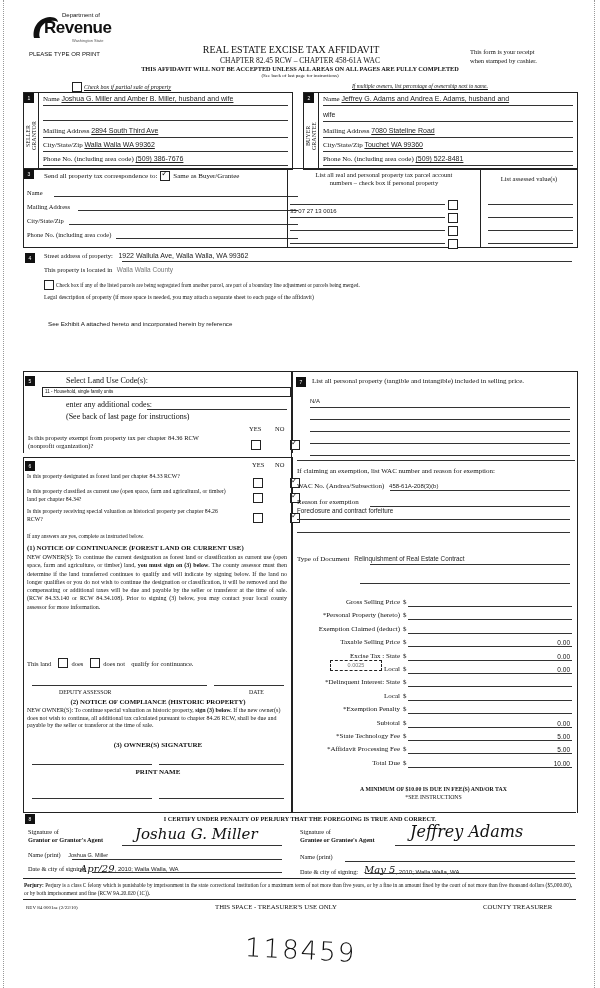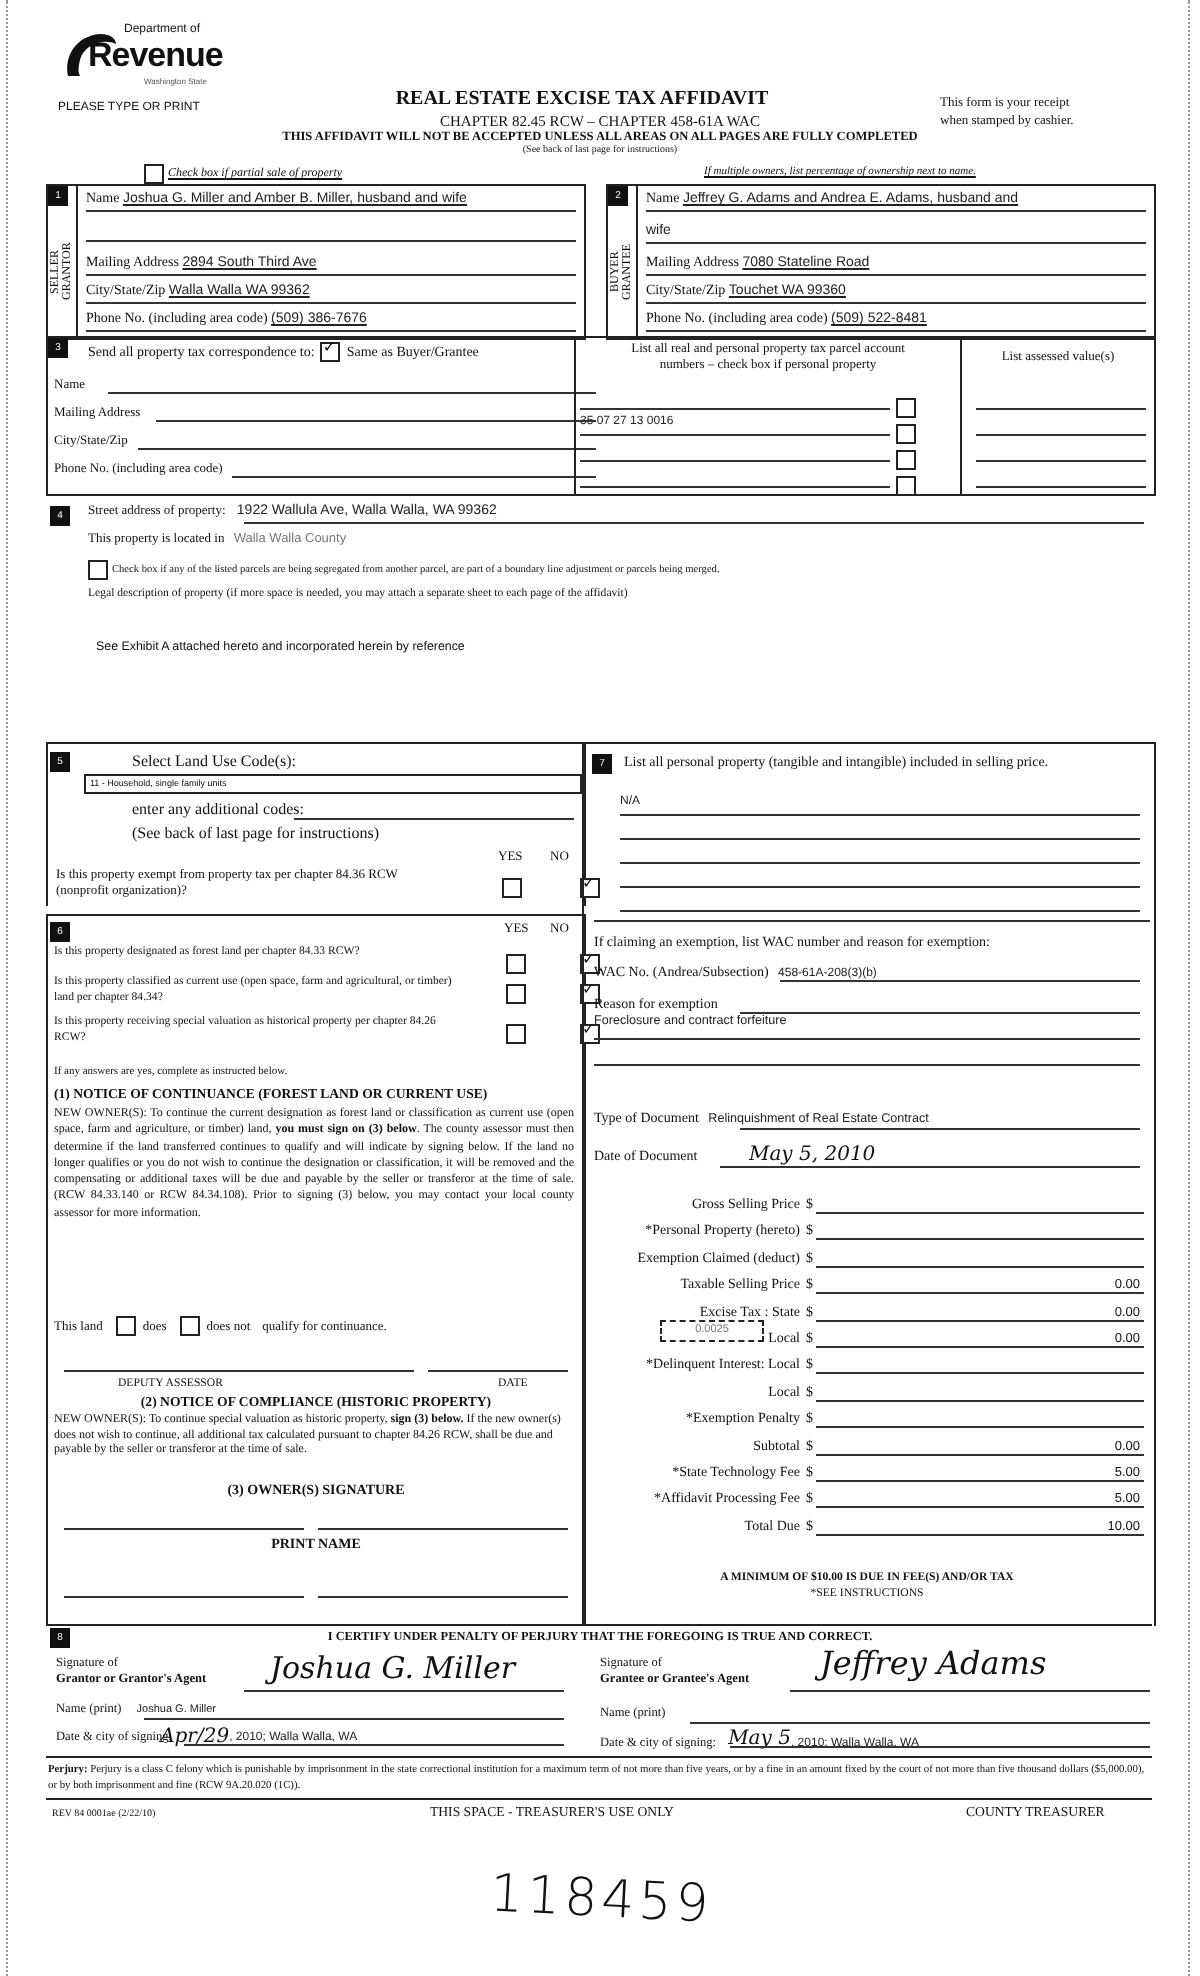--- a/index.html
+++ b/index.html
@@ -31,21 +31,21 @@
 
 <div class="abs" style="left:30px;top:10px;width:90px;height:40px;">
   <svg width="30" height="26" viewBox="0 0 30 26" style="position:absolute;left:0;top:4px;">
     <path d="M4 24 C2 14 8 4 20 3 C26 3 28 6 28 8 C22 5 12 8 10 16 C9 20 9 22 10 24 Z" fill="#111"></path>
   </svg>
   <div class="abs sans" style="left:32px;top:2px;font-size:6px;">Department of</div>
   <div class="abs sans" style="left:14px;top:8px;font-size:17px;font-weight:bold;letter-spacing:-0.5px;">Revenue</div>
   <div class="abs sans" style="left:42px;top:28px;font-size:4px;color:#555;">Washington State</div>
 </div>
 <div class="abs sans" style="left:29px;top:51px;font-size:6px;">PLEASE TYPE OR PRINT</div>
-<div class="abs" style="left:0;top:44px;width:582px;text-align:center;font-size:10px;font-weight:bold;">REAL ESTATE EXCISE TAX AFFIDAVIT</div>
+<div class="abs" style="left:0;top:44px;width:582px;text-align:center;font-size:10px;font-weight:normal;">REAL ESTATE EXCISE TAX AFFIDAVIT</div>
 <div class="abs" style="left:0;top:56px;width:600px;text-align:center;font-size:7.5px;">CHAPTER 82.45 RCW – CHAPTER 458-61A WAC</div>
 <div class="abs" style="left:0;top:65px;width:600px;text-align:center;font-size:6.3px;font-weight:bold;">THIS AFFIDAVIT WILL NOT BE ACCEPTED UNLESS ALL AREAS ON ALL PAGES ARE FULLY COMPLETED</div>
 <div class="abs" style="left:0;top:73px;width:600px;text-align:center;font-size:5px;">(See back of last page for instructions)</div>
 <div class="abs" style="left:470px;top:48px;font-size:6.5px;">This form is your receipt</div>
 <div class="abs" style="left:470px;top:57px;font-size:6.5px;">when stamped by cashier.</div>
 
 <div class="abs" style="left:72px;top:82px;font-size:6px;display:flex;align-items:center;">
   <span class="cb" id="cb-partial"></span>
   <span style="font-style:italic;text-decoration:underline;margin-left:2px;">Check box if partial sale of property</span>
 </div>
@@ -260,24 +260,20 @@
   <div class="abs ln" style="left:78px;top:134px;width:200px;"></div>
   <div class="abs fill" style="left:5px;top:135px;font-size:6.3px;">Foreclosure and contract forfeiture</div>
   <div class="abs ln" style="left:5px;top:147px;width:273px;"></div>
   <div class="abs ln" style="left:5px;top:160px;width:273px;"></div>
 
   <div class="abs t7" style="left:5px;top:183px;width:275px;">
     <span>Type of Document</span>
     <span class="fill" style="font-size:6.3px;margin-left:3px;">Relinquishment of Real Estate Contract</span>
   </div>
   <div class="abs ln" style="left:78px;top:192px;width:200px;"></div>
-  <div class="abs t7" style="left:5px;top:200px;width:275px;">
-    <span>Date of Document</span>
-    <span class="hand" style="font-size:10px;margin-left:24px;">May 5, 2010</span>
-  </div>
   <div class="abs ln" style="left:68px;top:211px;width:210px;"></div>
 </div>
 
 <div id="fee-rows">
     <div class="fee-row" style="top: 596px;">
       <span class="lbl">Gross Selling Price</span>
       <span class="dollar">$</span>
       <span class="val"></span>
     </div>
     <div class="fee-row" style="top: 609.4px;">
@@ -299,21 +295,21 @@
       <span class="lbl">Excise Tax : State</span>
       <span class="dollar">$</span>
       <span class="val">0.00</span>
     </div>
     <div class="fee-row" style="top: 663px;">
       <span class="lbl">Local</span>
       <span class="dollar">$</span>
       <span class="val">0.00</span>
     </div>
     <div class="fee-row" style="top: 676.4px;">
-      <span class="lbl">*Delinquent Interest: Local</span>
+      <span class="lbl">*Delinquent Interest: State</span>
       <span class="dollar">$</span>
       <span class="val"></span>
     </div>
     <div class="fee-row" style="top: 689.8px;">
       <span class="lbl">Local</span>
       <span class="dollar">$</span>
       <span class="val"></span>
     </div>
     <div class="fee-row" style="top: 703.2px;">
       <span class="lbl">*Exemption Penalty</span>

